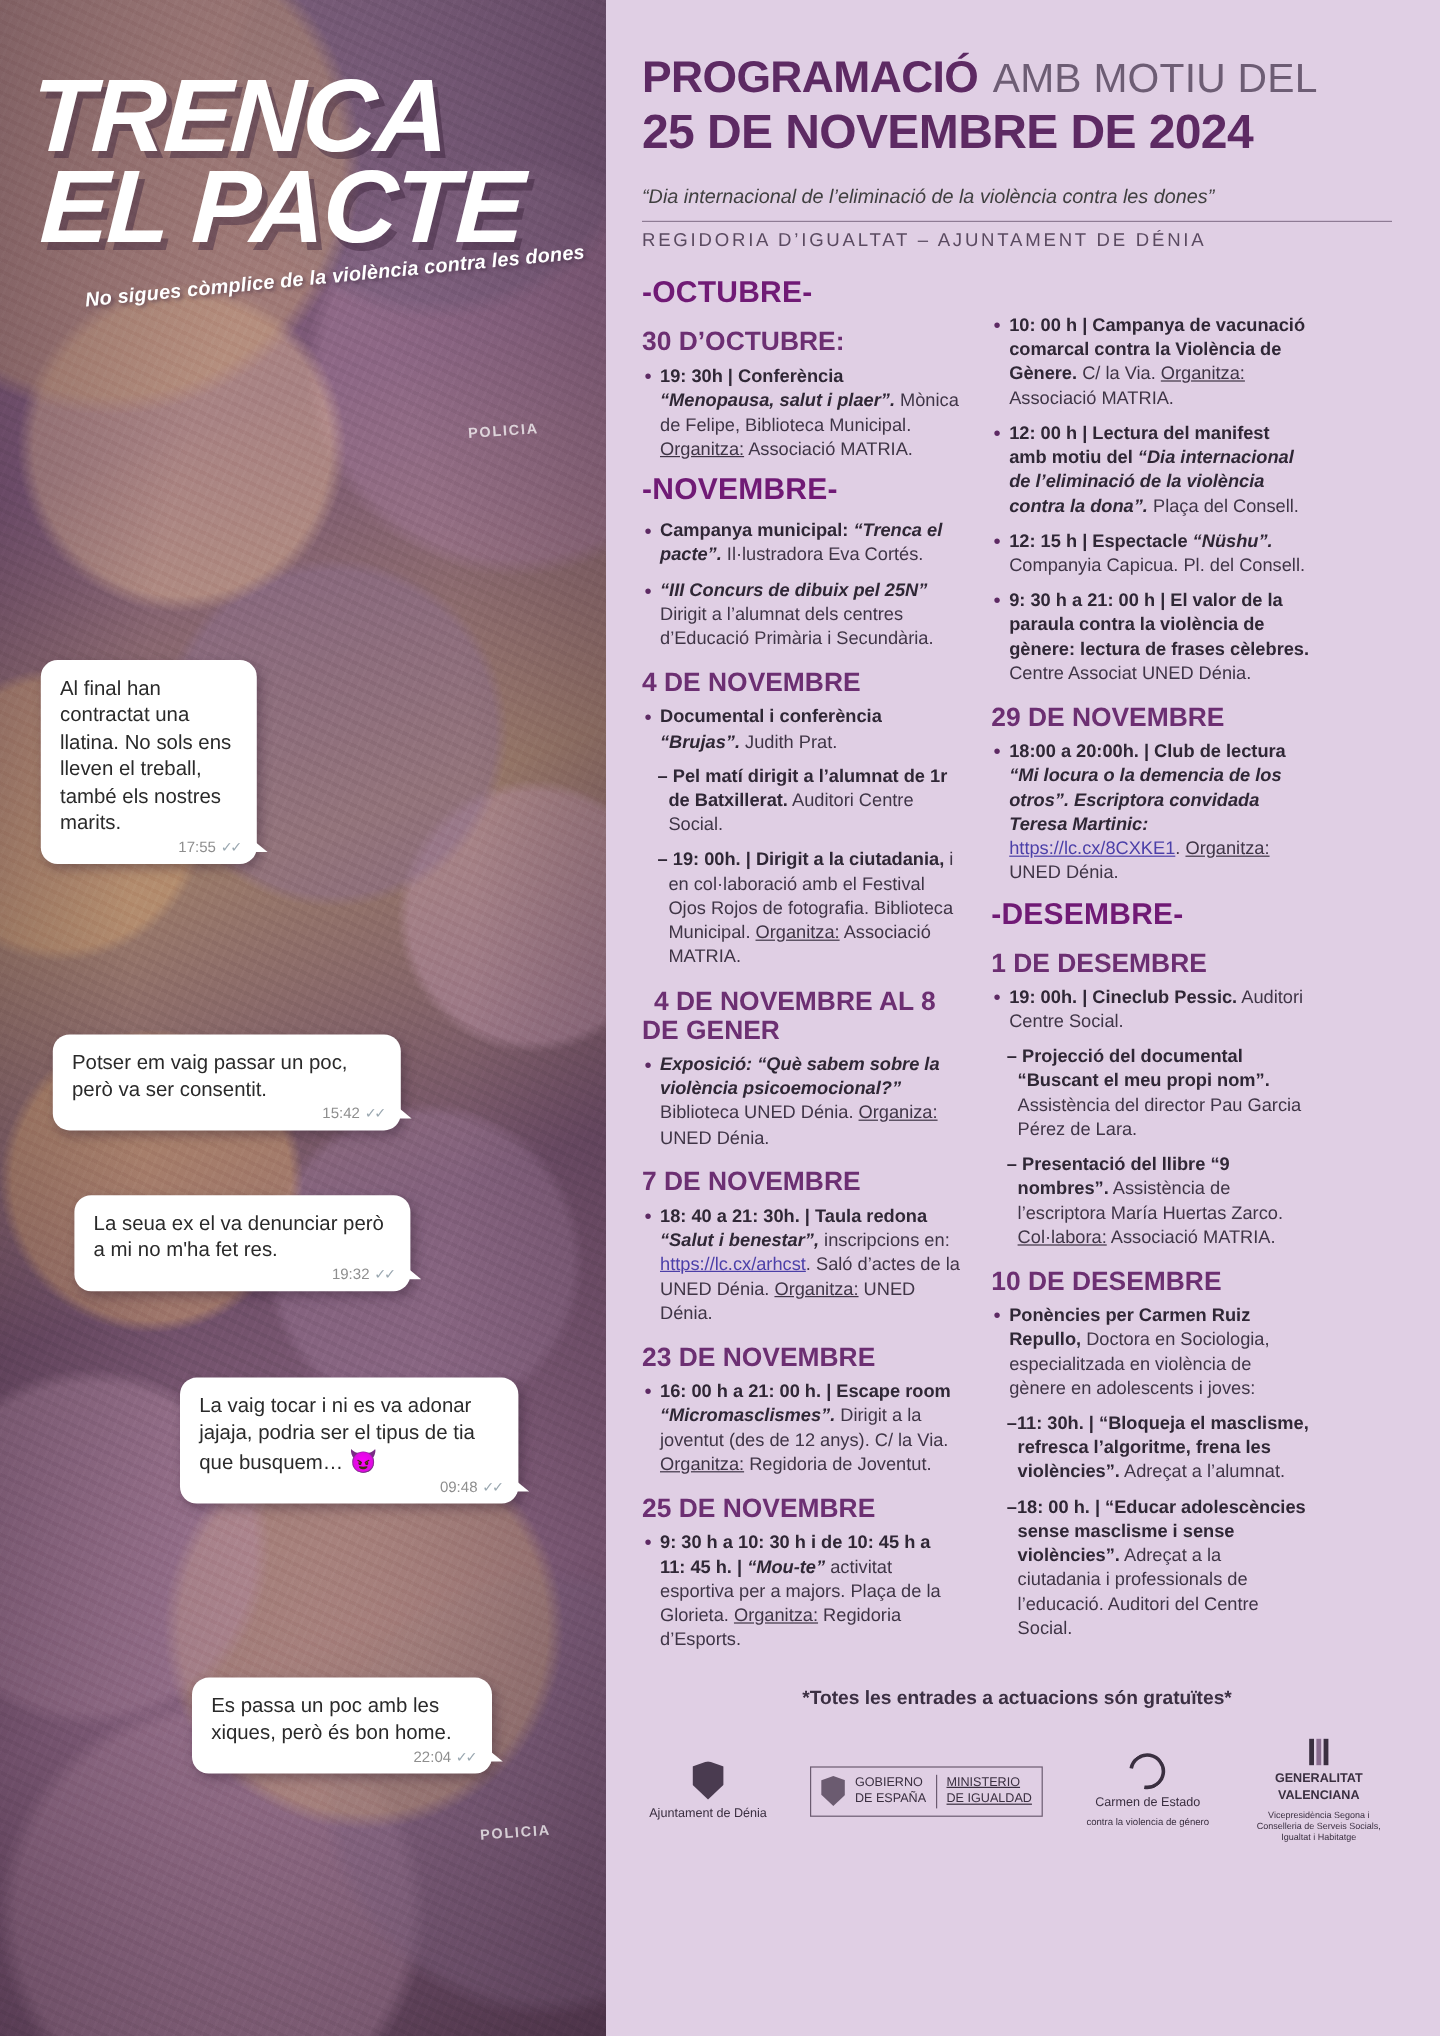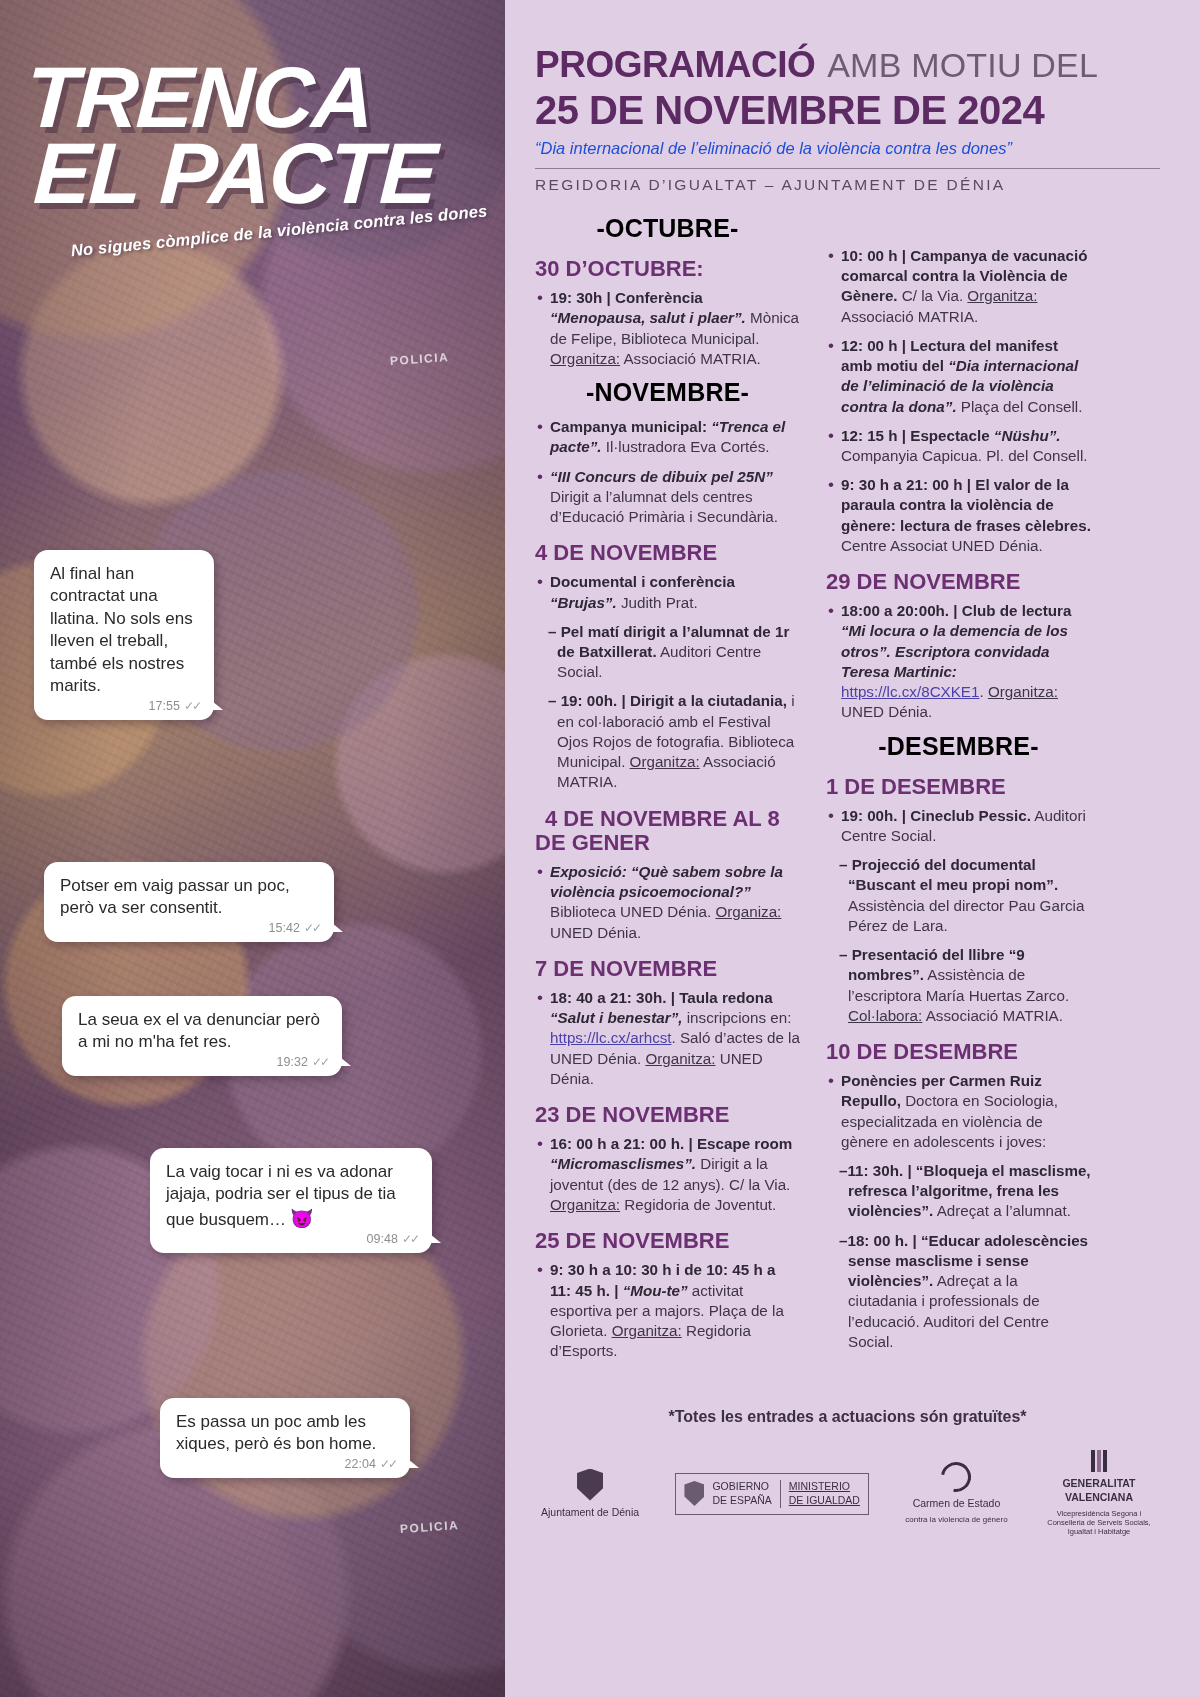--- a/index.html
+++ b/index.html
@@ -134,35 +134,34 @@
     font-size: 37px; font-weight: bold; color: #5d2a63; letter-spacing: -.5px;
   }
   .prog-light {
     font-size: 34px; color: #6d5d74; letter-spacing: .2px;
   }
   .head-date {
     font-size: 40px; font-weight: bold; color: #5d2a63; letter-spacing: -.5px;
     margin-top: 2px;
   }
   .head-quote {
-    font-size: 16.5px; color: #1d4ed8; font-style: italic; margin-top: 6px;
+    font-size: 16.5px; color: #404040; font-style: italic; margin-top: 22px;
   }
   .head-rule {
     border: none; border-top: 1.5px solid #8e7b94; margin: 10px 0 7px 0;
   }
   .head-org {
     font-size: 15.5px; color: #5a4a60; letter-spacing: 2.3px; margin-bottom: 14px;
   }
 
   .cols { display: flex; gap: 26px; }
   .col { width: 265px; }
 
   .month {
-    text-align: center;
-    font-size: 25px; font-weight: bold; color: #000000;
+    font-size: 25px; font-weight: bold; color: #701a75;
     margin: 6px 0 10px 0;
     letter-spacing: .2px;
   }
   .daytitle {
     font-size: 22px; font-weight: bold; color: #6c2f72;
     margin: 14px 0 7px 0; line-height: 1.1;
   }
   .daytitle.indent { text-indent: 10px; }
 
   ul.items { list-style: none; margin: 0 0 6px 0; padding: 0; }
@@ -188,21 +187,21 @@
     text-indent: -9px;
   }
   b, .b { font-weight: bold; color: #2f2735; }
   i, .i { font-style: italic; }
   .u { text-decoration: underline; }
   a.link { color: #4b3fa8; text-decoration: underline; text-align: center; }
 
   .footnote {
     text-align: center;
     font-size: 16px; font-weight: bold; color: #3b2f42;
-    margin-top: 38px;
+    margin-top: 21px;
   }
 
   .logos {
     display: flex; align-items: center; justify-content: space-between;
     gap: 14px;
     margin: 24px 6px 0 6px;
   }
   .logo { display: flex; flex-direction: column; align-items: center; gap: 5px; }
   .logo-text { font-size: 10.5px; color: #3a2f40; text-align: center; line-height: 1.25; }
   .shield {

